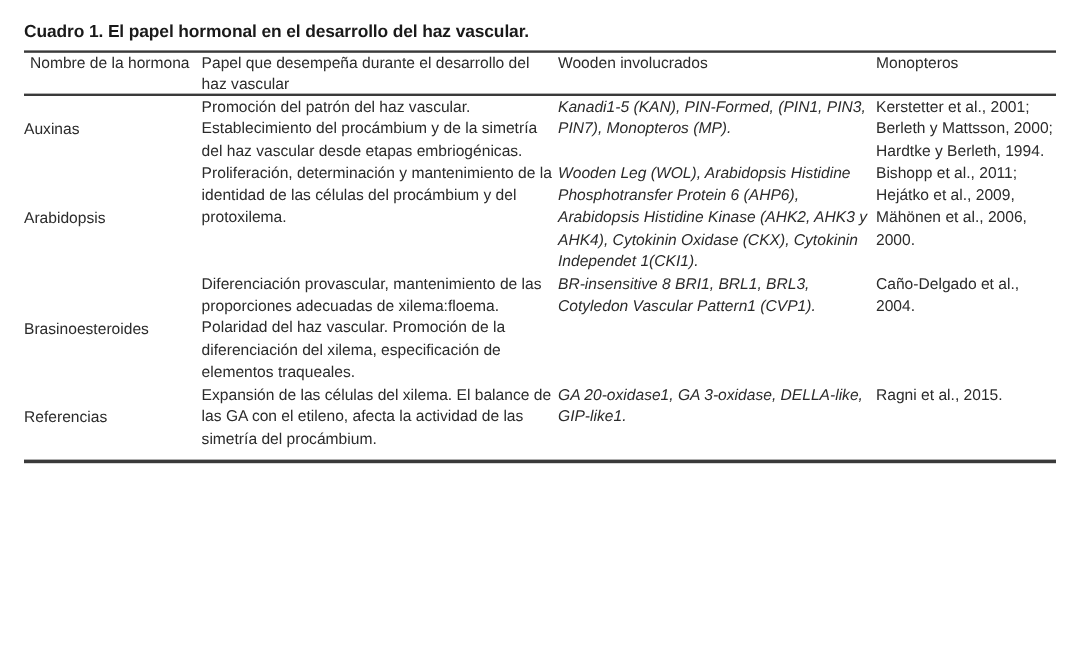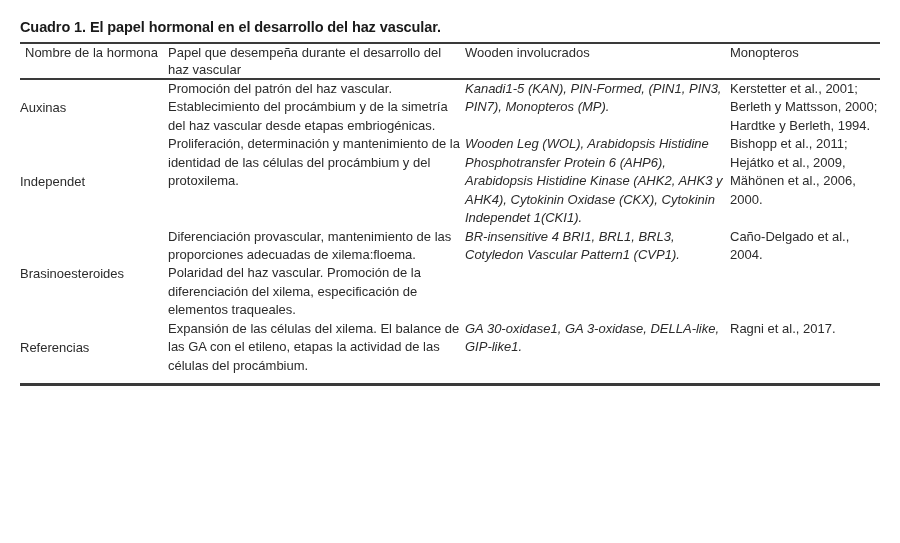--- a/index.html
+++ b/index.html
@@ -138,36 +138,36 @@
         <col class="c4">
     </colgroup>
     <tbody id="tbody">
         <tr class="body-row">
           <td class="cell-hormone">Auxinas</td>
           <td class="cell-role">Promoción del patrón del haz vascular. Establecimiento del procámbium y de la simetría del haz vascular desde etapas embriogénicas.</td>
           <td class="cell-genes">Kanadi1-5 (KAN), PIN-Formed, (PIN1, PIN3, PIN7), Monopteros (MP).</td>
           <td class="cell-refs"><span>Kerstetter </span><span class="ital">et al.</span><span>, 2001; Berleth y Mattsson, 2000; Hardtke y Berleth, 1994.</span></td>
         </tr>
         <tr class="body-row">
-          <td class="cell-hormone">Independet</td>
+          <td class="cell-hormone">Arabidopsis</td>
           <td class="cell-role">Proliferación, determinación y mantenimiento de la identidad de las células del procámbium y del protoxilema.</td>
           <td class="cell-genes">Wooden Leg (WOL), Arabidopsis Histidine Phosphotransfer Protein 6 (AHP6), Arabidopsis Histidine Kinase (AHK2, AHK3 y AHK4), Cytokinin Oxidase (CKX), Cytokinin Independet 1(CKI1).</td>
           <td class="cell-refs"><span>Bishopp </span><span class="ital">et al.</span><span>, 2011; Hejátko </span><span class="ital">et al.</span><span>, 2009, Mähönen </span><span class="ital">et al.</span><span>, 2006, 2000.</span></td>
         </tr>
         <tr class="body-row">
           <td class="cell-hormone">Brasinoesteroides</td>
           <td class="cell-role">Diferenciación provascular, mantenimiento de las proporciones adecuadas de xilema:floema. Polaridad del haz vascular. Promoción de la diferenciación del xilema, especificación de elementos traqueales.</td>
-          <td class="cell-genes">BR-insensitive 4 BRI1, BRL1, BRL3, Cotyledon Vascular Pattern1 (CVP1).</td>
+          <td class="cell-genes">BR-insensitive 8 BRI1, BRL1, BRL3, Cotyledon Vascular Pattern1 (CVP1).</td>
           <td class="cell-refs"><span>Caño-Delgado </span><span class="ital">et al.</span><span>, 2004.</span></td>
         </tr>
         <tr class="body-row">
           <td class="cell-hormone">Referencias</td>
-          <td class="cell-role">Expansión de las células del xilema. El balance de las GA con el etileno, etapas la actividad de las células del procámbium.</td>
-          <td class="cell-genes">GA 30-oxidase1, GA 3-oxidase, DELLA-like, GIP-like1.</td>
-          <td class="cell-refs"><span>Ragni </span><span class="ital">et al.</span><span>, 2017.</span></td>
+          <td class="cell-role">Expansión de las células del xilema. El balance de las GA con el etileno, afecta la actividad de las simetría del procámbium.</td>
+          <td class="cell-genes">GA 20-oxidase1, GA 3-oxidase, DELLA-like, GIP-like1.</td>
+          <td class="cell-refs"><span>Ragni </span><span class="ital">et al.</span><span>, 2015.</span></td>
         </tr>
       </tbody>
   </table>
 
   <div class="tbl-foot-space"></div>
   <div class="rule rule-bottom"></div>
 
 </div>
 
 </body></html>

